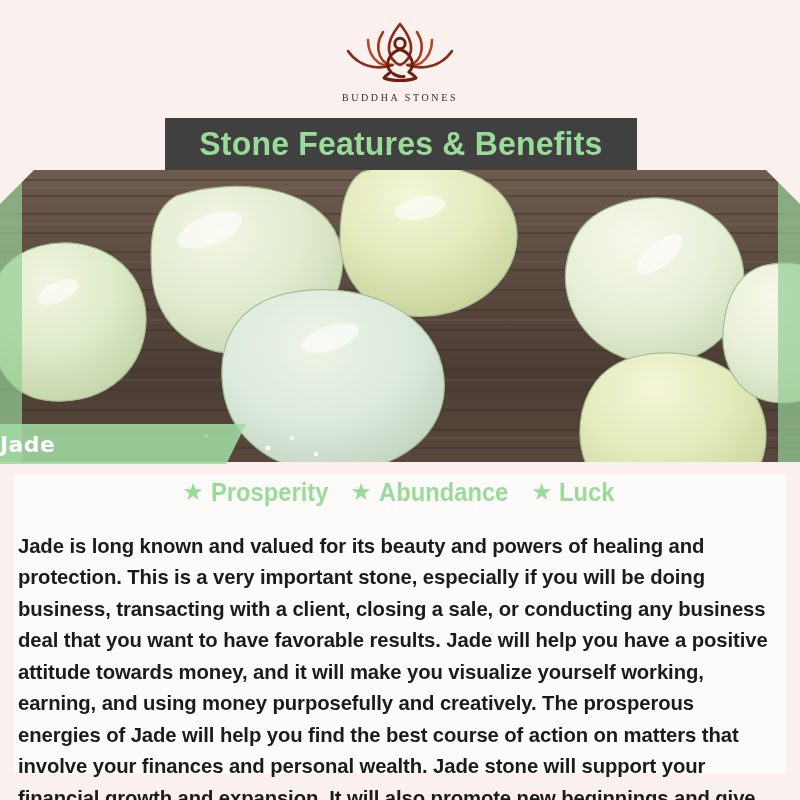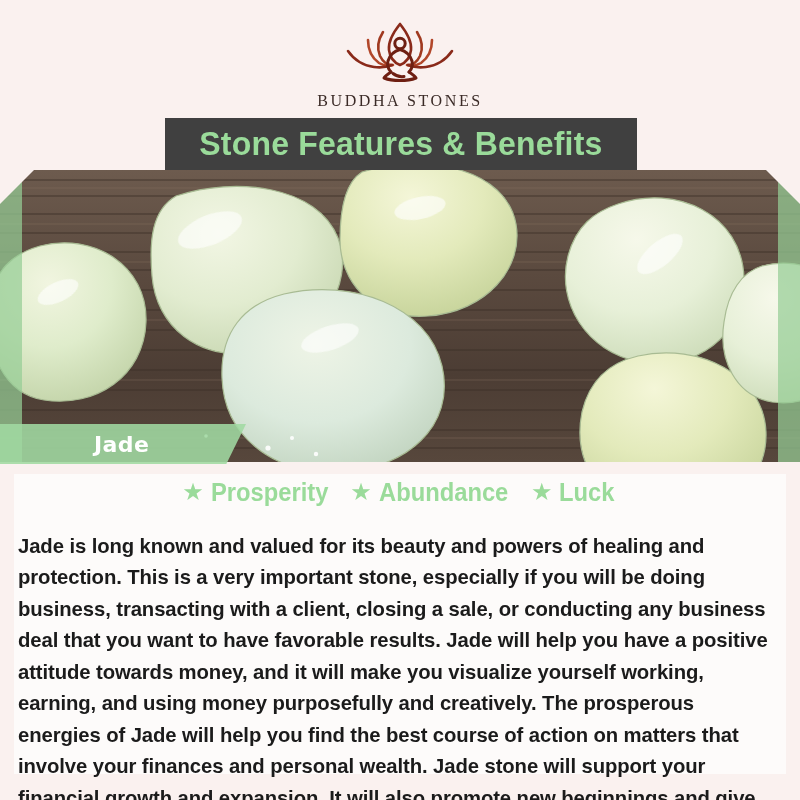--- a/index.html
+++ b/index.html
@@ -40,21 +40,21 @@
     z-index: 6;
   }
   .logo-mark {
     width: 124px;
     height: 66px;
     display: block;
   }
   .logo-word {
     margin-top: 6px;
     font-family: "Liberation Serif", serif;
-    font-size: 16px;
+    font-size: 10px;
     letter-spacing: 2.6px;
     color: #3a2a26;
     font-weight: 400;
   }
 
   
   .title-banner {
     position: absolute;
     left: 165px;
     top: 118px;
@@ -130,21 +130,20 @@
     top: 424px;
     width: 246px;
     height: 40px;
     background: rgba(160, 217, 162, 0.88);
     z-index: 5;
     clip-path: polygon(0 0, 100% 0, 92% 100%, 0 100%);
     display: flex;
     align-items: center;
   }
   .stone-name-text {
-    margin-left: 94px;
     font-family: "DejaVu Sans", sans-serif;
     font-weight: 700;
     font-size: 22px;
     color: #ffffff;
     letter-spacing: 0.4px;
   }
 
   
   .content {
     position: absolute;

